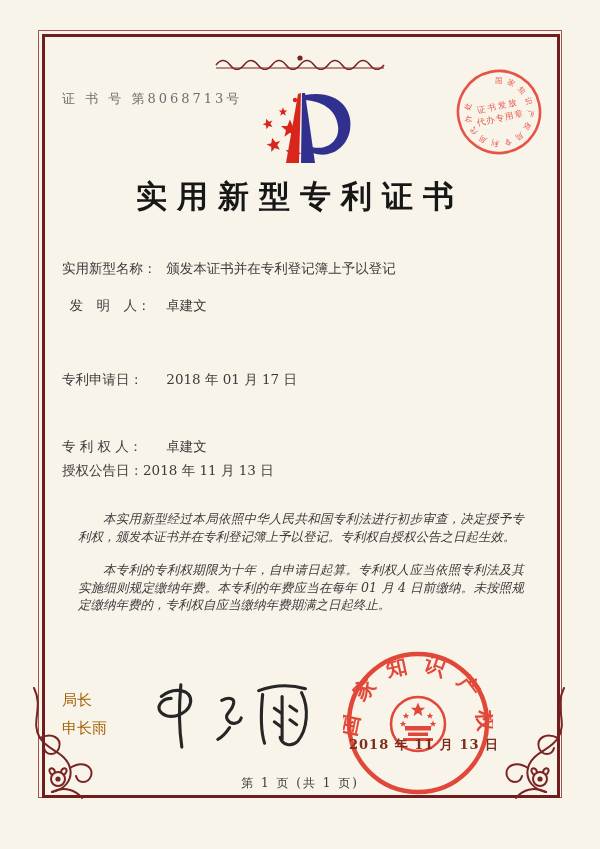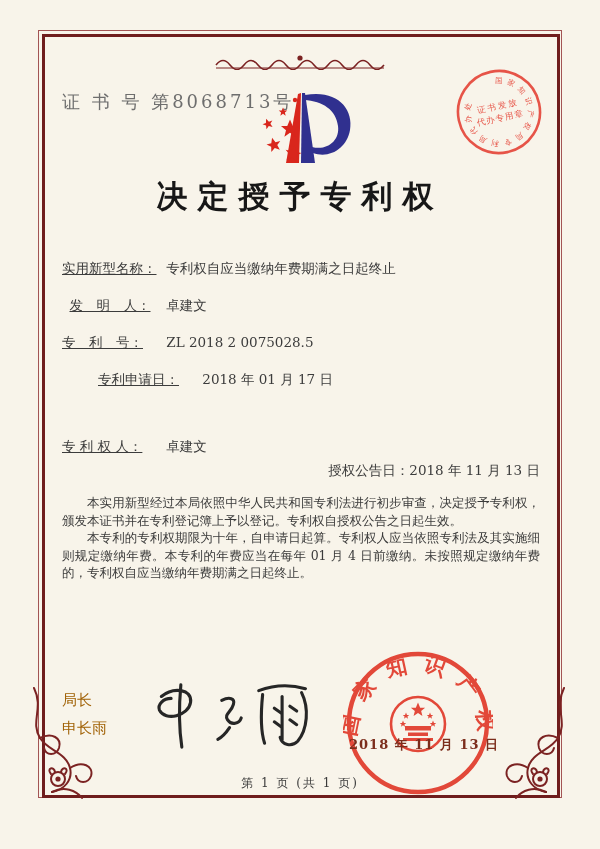--- a/index.html
+++ b/index.html
@@ -3,31 +3,31 @@
 <meta charset="utf-8">
 <style>
   html,body{margin:0;padding:0;}
   body{width:600px;height:849px;background:#f8f4ea;font-family:"DejaVu Serif", serif;}
   .page{position:relative;width:600px;height:849px;background:#f8f4ea;overflow:hidden;}
 
   
   .frame-outer{position:absolute;left:38px;top:30px;width:522px;height:766px;border:1px solid #a35454;}
   .frame-inner{position:absolute;left:42px;top:34px;width:512px;height:758px;border:3px solid #6f1d1d;}
 
-  .cert-no{position:absolute;left:62px;top:90px;font-size:18px;letter-spacing:3px;color:#6e6e6e;}
+  .cert-no{position:absolute;left:62px;top:90px;font-size:13px;letter-spacing:3px;color:#6e6e6e;}
   .title{position:absolute;left:0;top:176px;width:600px;text-align:center;font-size:31px;font-weight:600;letter-spacing:10px;color:#171717;}
 
   .field-row{position:absolute;left:62px;font-size:13.5px;color:#3c3c3c;white-space:nowrap;}
-  .field-row .lbl{display:inline-block;min-width:96px;text-decoration:underline;}
+  .field-row .lbl{display:inline-block;min-width:96px;}
   .field-row .val{margin-left:4px;}
 
-  .grant-row{position:absolute;left:62px;top:462px;width:478px;font-size:13.5px;color:#3c3c3c;display:flex;justify-content:flex-end;}
+  .grant-row{position:absolute;left:62px;top:462px;width:478px;font-size:13.5px;color:#3c3c3c;display:flex;justify-content:flex-start;}
 
   .body-text{position:absolute;left:62px;top:494px;width:478px;font-size:12.5px;line-height:17.6px;color:#3b3b3b;text-align:justify;}
-  .body-text p{margin:0;text-indent:2em;}
+  .body-text p{margin:16px;text-indent:2em;font-style:italic;}
 
   .signoff{position:absolute;left:62px;top:686px;font-size:15px;line-height:28px;color:#a16207;}
   .signature{position:absolute;left:138px;top:674px;}
 
   .seal-date{position:absolute;left:349px;top:736px;width:160px;font-size:13px;font-weight:600;color:#7c2d1c;letter-spacing:1px;z-index:4;}
   .footer{position:absolute;left:0;top:775px;width:600px;text-align:center;font-size:12px;color:#3a3a3a;letter-spacing:2px;}
 
   .abs{position:absolute;}
   .flip{transform:scale(-1,1);}
 </style>
@@ -80,35 +80,31 @@
     <polygon points="59,5 62,5 72,75 58,75" fill="#30308f"></polygon>
     <path d="M62,7 C93,1 111,20 107,42 C104,60 87,71 70,65 L69,59 C85,63 97,52 95,38 C93,22 80,13 61,12 Z" fill="#30308f"></path>
     <use href="#star" transform="translate(47,41) scale(0.95)" fill="#d9261c"></use>
     <use href="#star" transform="translate(31,57) scale(0.75) rotate(-15)" fill="#d9261c"></use>
     <use href="#star" transform="translate(50,66) scale(0.85) rotate(12)" fill="#d9261c"></use>
     <use href="#star" transform="translate(25,36) scale(0.55) rotate(-20)" fill="#d9261c"></use>
     <use href="#star" transform="translate(40,24) scale(0.45)" fill="#d9261c"></use>
     <circle cx="52" cy="12" r="2.2" fill="#d9261c"></circle>
   </svg>
 
-  <div class="title">决定授予专利权</div>
+  <div class="title">实用新型专利证书</div>
 
   <div class="field-row" style="top:260px;">
     <span class="lbl">实用新型名称：</span>
-    <span class="val">专利权自应当缴纳年费期满之日起终止</span>
+    <span class="val">颁发本证书并在专利登记簿上予以登记</span>
   </div>
   <div class="field-row" style="top:297px;text-align:center;">
     <span class="lbl">发　明　人：</span>
     <span class="val">卓建文</span>
   </div>
-  <div class="field-row" style="top:334px;">
-    <span class="lbl">专　利　号：</span>
-    <span class="val">ZL 2018 2 0075028.5</span>
-  </div>
-  <div class="field-row" style="top:371px;margin-left:36px;">
+  <div class="field-row" style="top:371px;">
     <span class="lbl">专利申请日：</span>
     <span class="val">2018 年 01 月 17 日</span>
   </div>
   <div class="field-row" style="top:408px;margin-top:30px;">
     <span class="lbl">专 利 权 人：</span>
     <span class="val">卓建文</span>
   </div>
 
   <div class="grant-row">
     <span>

